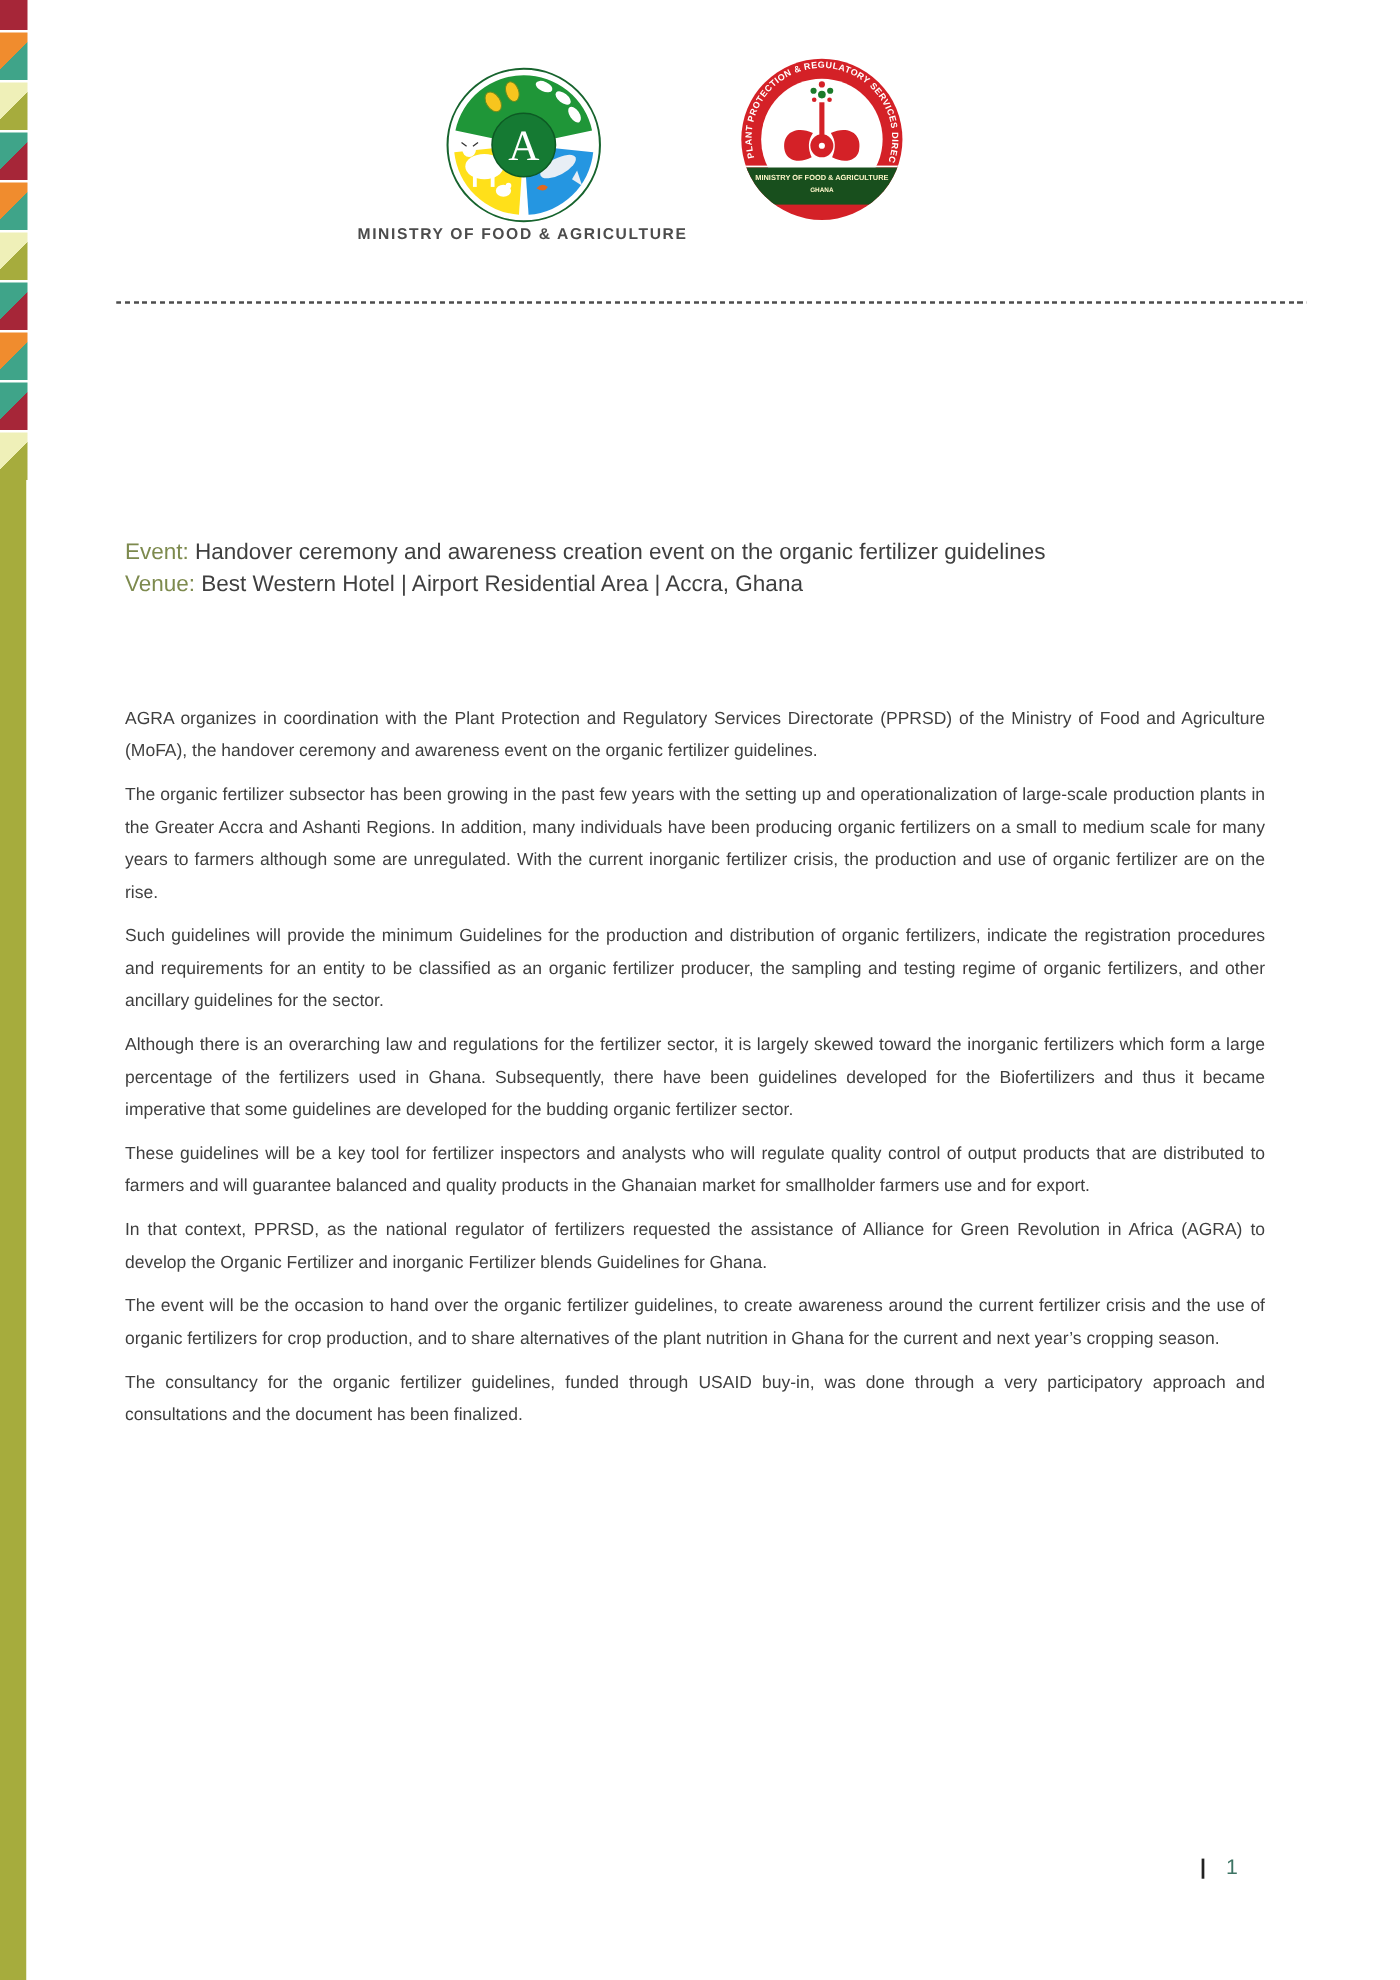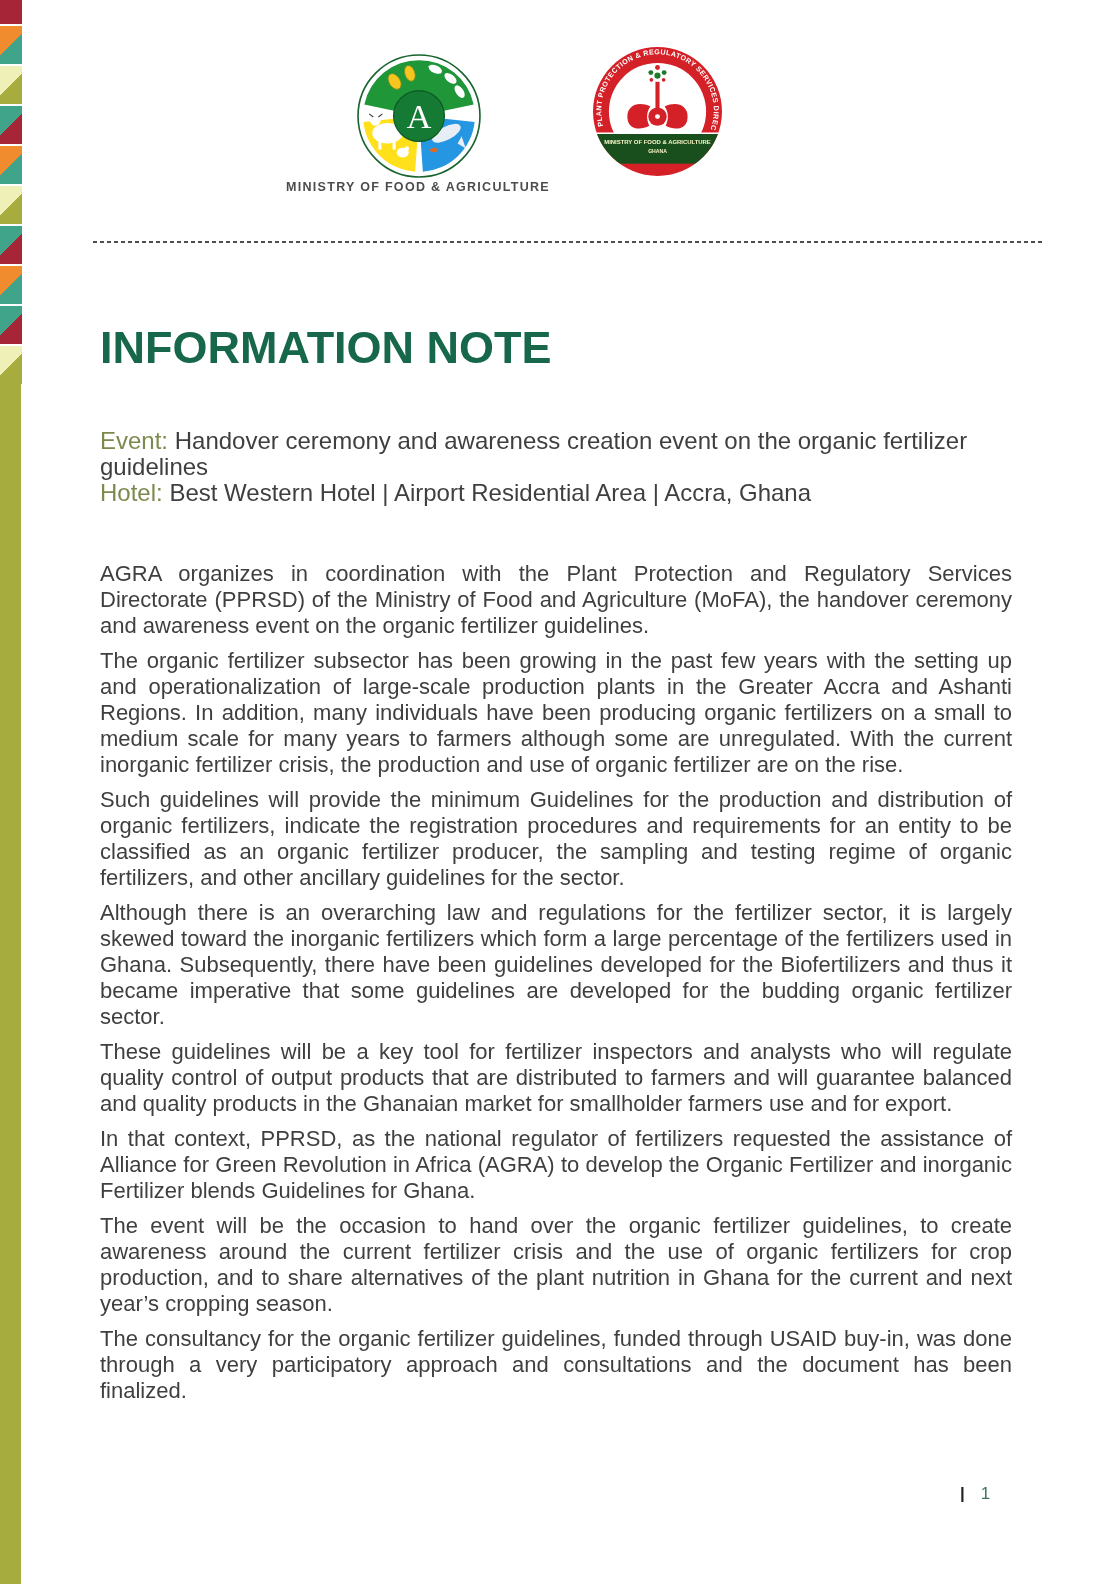--- a/index.html
+++ b/index.html
@@ -26,26 +26,26 @@
     position:absolute;left:93px;top:241px;width:952px;height:2px;
     background:repeating-linear-gradient(90deg,#4d4d4d 0 4px,transparent 4px 7px);
   }
   
   .doc-title{
     position:absolute;left:100px;top:324px;
     font-size:45px;font-weight:bold;line-height:1.05;
     color:var(--title,#17684B);letter-spacing:0px;
   }
   
-  .meta{position:absolute;left:100px;top:428px;width:914px;font-size:24px;line-height:26px;color:var(--body,#3F3F3F);}
+  .meta{position:absolute;left:100px;top:428px;width:914px;font-size:18px;line-height:26px;color:var(--body,#3F3F3F);}
   .meta-label{color:var(--label,#7D8A4E);}
   
   .content{position:absolute;left:100px;top:561px;width:912px;}
   .content p{
-    margin:0 0 9px 0;font-size:22px;line-height:26px;
+    margin:0 0 9px 0;font-size:14px;line-height:26px;
     color:var(--body,#3F3F3F);
     text-align:justify;text-align-last:left;
   }
   
   .footer{
     position:absolute;left:960px;top:1484px;width:90px;
     font-size:17px;display:flex;align-items:center;gap:16px;
   }
   .footer .sep{color:#222222;font-weight:bold;}
   .footer .num{color:var(--page_number,#3D7464);}
@@ -131,25 +131,24 @@
     <g clip-path="url(#pprsd-clip)">
       <rect x="2" y="85.5" width="126" height="1.5" fill="#ffffff"></rect>
       <rect x="2" y="87" width="126" height="29" fill="#184f1d"></rect>
       <text x="65" y="97" text-anchor="middle" font-size="5.8" font-weight="bold" fill="#fdf6c9">MINISTRY OF FOOD &amp; AGRICULTURE</text>
       <text x="65" y="106" text-anchor="middle" font-size="5" font-weight="bold" fill="#fdf6c9">GHANA</text>
     </g>
   </svg>
 
   <div class="dashed-line"></div>
 
-  <div class="doc-title">INFORMATION NOTE</div>
 
   <div class="meta">
     <div class="meta-line"><span class="meta-label">Event:</span> <span class="meta-value">Handover ceremony and awareness creation event on the organic fertilizer guidelines</span></div>
-    <div class="meta-line"><span class="meta-label">Hotel:</span> <span class="meta-value">Best Western Hotel | Airport Residential Area | Accra, Ghana</span></div>
+    <div class="meta-line"><span class="meta-label">Venue:</span> <span class="meta-value">Best Western Hotel | Airport Residential Area | Accra, Ghana</span></div>
   </div>
 
   <div class="content">
     <p>AGRA organizes in coordination with the Plant Protection and Regulatory Services Directorate (PPRSD) of the Ministry of Food and Agriculture (MoFA), the handover ceremony and awareness event on the organic fertilizer guidelines.</p>
     <p>The organic fertilizer subsector has been growing in the past few years with the setting up and operationalization of large-scale production plants in the Greater Accra and Ashanti Regions. In addition, many individuals have been producing organic fertilizers on a small to medium scale for many years to farmers although some are unregulated. With the current inorganic fertilizer crisis, the production and use of organic fertilizer are on the rise.</p>
     <p>Such guidelines will provide the minimum Guidelines for the production and distribution of organic fertilizers, indicate the registration procedures and requirements for an entity to be classified as an organic fertilizer producer, the sampling and testing regime of organic fertilizers, and other ancillary guidelines for the sector.</p>
     <p>Although there is an overarching law and regulations for the fertilizer sector, it is largely skewed toward the inorganic fertilizers which form a large percentage of the fertilizers used in Ghana. Subsequently, there have been guidelines developed for the Biofertilizers and thus it became imperative that some guidelines are developed for the budding organic fertilizer sector.</p>
     <p>These guidelines will be a key tool for fertilizer inspectors and analysts who will regulate quality control of output products that are distributed to farmers and will guarantee balanced and quality products in the Ghanaian market for smallholder farmers use and for export.</p>
     <p>In that context, PPRSD, as the national regulator of fertilizers requested the assistance of Alliance for Green Revolution in Africa (AGRA) to develop the Organic Fertilizer and inorganic Fertilizer blends Guidelines for Ghana.</p>
     <p>The event will be the occasion to hand over the organic fertilizer guidelines, to create awareness around the current fertilizer crisis and the use of organic fertilizers for crop production, and to share alternatives of the plant nutrition in Ghana for the current and next year’s cropping season.</p>

